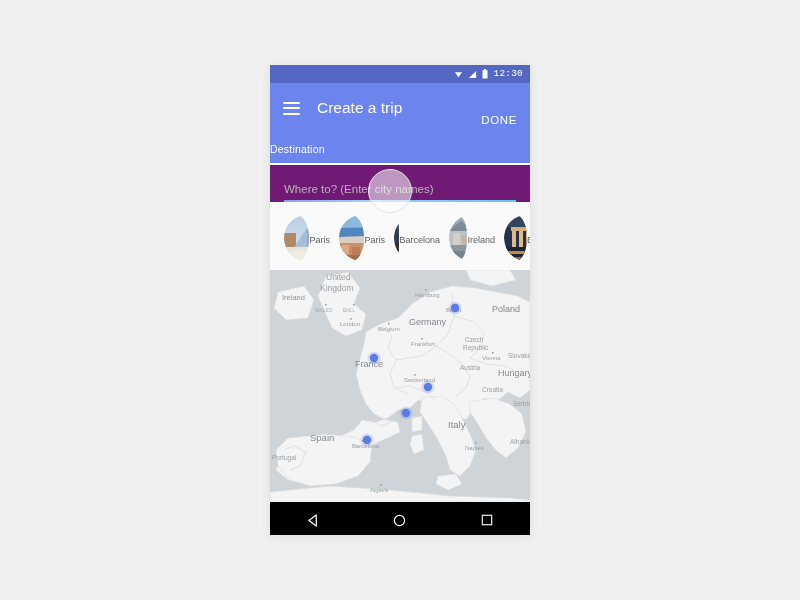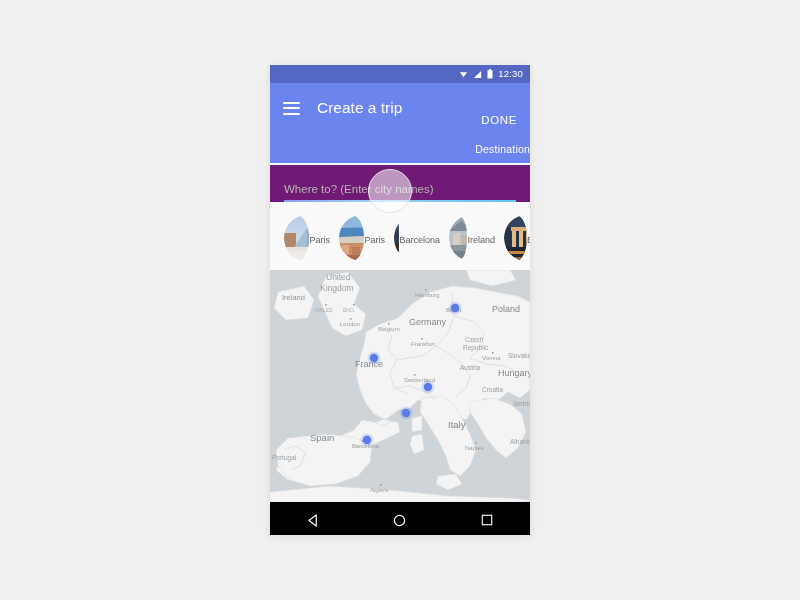--- a/index.html
+++ b/index.html
@@ -34,20 +34,21 @@
     justify-content: flex-end;
     padding: 0 7px;
     gap: 5px;
   }
   .status-icon { display: block; }
   .status-time {
     color: #ffffff;
     font-size: 9.5px;
     letter-spacing: 0.2px;
     line-height: 1;
+    font-family: Liberation Mono, monospace;
   }
 
   
   .app-bar {
     height: 50px;
     background: #6b84ee;
     display: flex;
     align-items: center;
     padding: 4px 13px;
   }
@@ -85,21 +86,21 @@
   
   .tab-bar {
     height: 32px;
     background: #6b84ee;
     display: flex;
   }
   .tab {
     flex: 1 1 50%;
     display: flex;
     align-items: center;
-    justify-content: flex-end;
+    justify-content: flex-start;
     position: relative;
     cursor: pointer;
   }
   .tab-label {
     font-size: 10.5px;
     color: #c3cef7;
     letter-spacing: 0.2px;
   }
   .tab.active .tab-label { color: #ffffff; }
   .tab.active::after {

